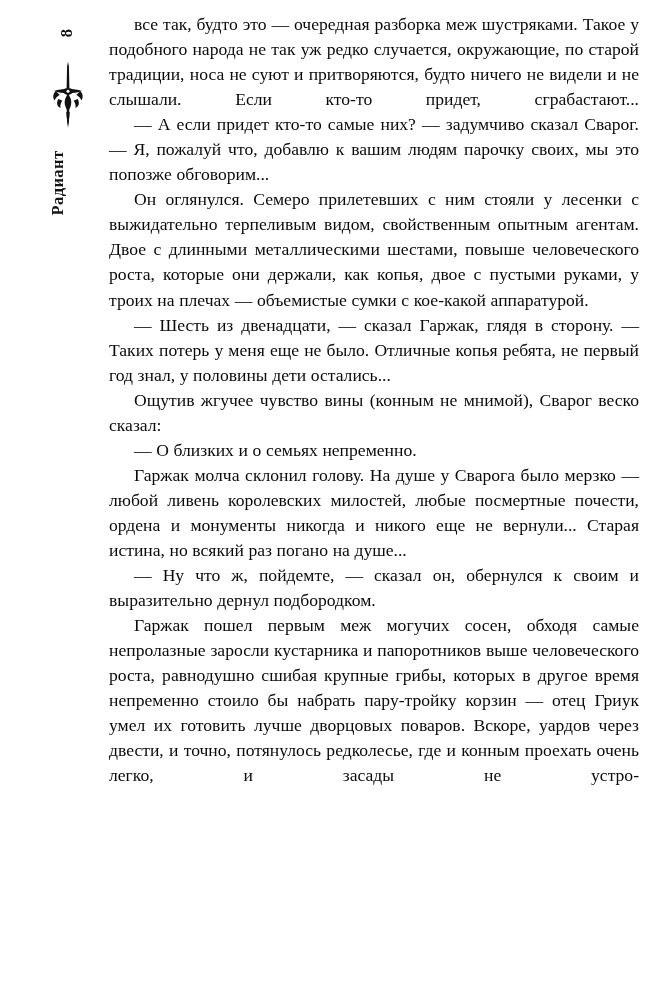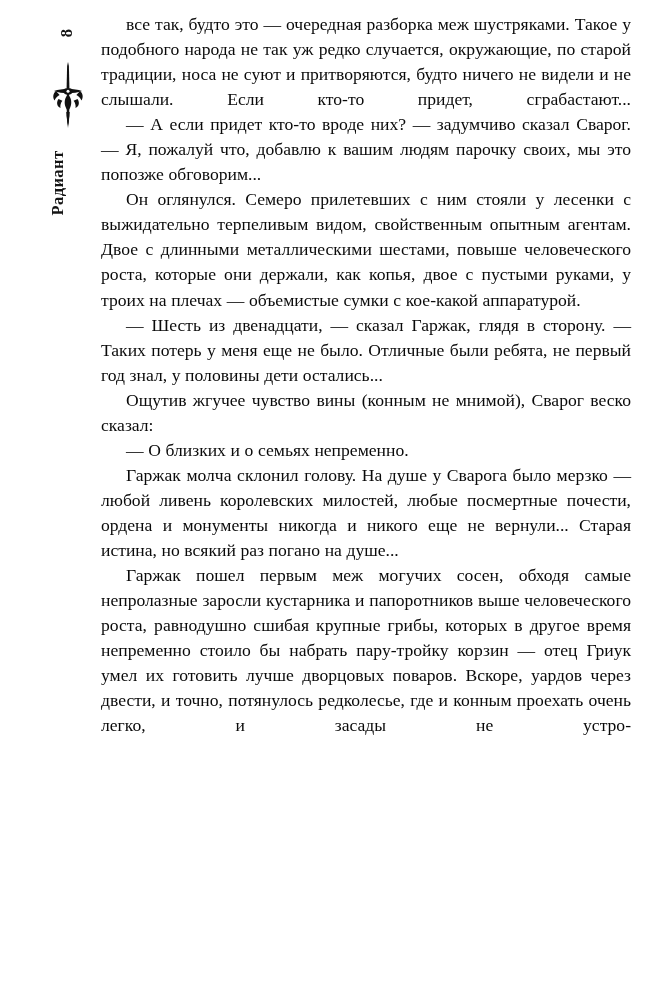--- a/index.html
+++ b/index.html
@@ -76,21 +76,21 @@
     font-size: 16.5px;
     font-weight: 700;
     letter-spacing: .4px;
     white-space: nowrap;
     color: #141414;
   }
 
   
   #text-column {
     position: absolute;
-    left: 101px;
+    left: 109px;
     top: 12px;
     width: 530px;
   }
 
   .para {
     margin: 0;
     font-size: 17.6px;
     line-height: 25.05px;
     text-align: justify;
     text-justify: inter-word;
@@ -147,22 +147,23 @@
           <path d="M22.3 54 H25.7 L24.8 64 L24 68 L23.2 64 Z"></path>
         </g>
       </svg>
     </div>
 
     <div id="running-head">Радиант</div>
   </div>
 
   <div id="text-column" style="color: rgb(10, 10, 10);">
     <p class="para full-justify">все так, будто это — очередная разборка меж шустряками. Такое у подобного народа не так уж редко случается, окружающие, по старой традиции, носа не суют и притворяются, будто ничего не видели и не слышали. Если кто-то придет, сграбастают...</p>
-    <p class="para">— А если придет кто-то вроде них? — задумчиво сказал Сварог. — Я, пожалуй что, добавлю к вашим людям парочку своих, мы это попозже обговорим...</p>
+    <p class="para">— А если придет кто-то самые них? — задумчиво сказал Сварог. — Я, пожалуй что, добавлю к вашим людям парочку своих, мы это попозже обговорим...</p>
     <p class="para">Он оглянулся. Семеро прилетевших с ним стояли у лесенки с выжидательно терпеливым видом, свойственным опытным агентам. Двое с длинными металлическими шестами, повыше человеческого роста, которые они держали, как копья, двое с пустыми руками, у троих на плечах — объемистые сумки с кое-какой аппаратурой.</p>
-    <p class="para">— Шесть из двенадцати, — сказал Гаржак, глядя в сторону. — Таких потерь у меня еще не было. Отличные были ребята, не первый год знал, у половины дети остались...</p>
+    <p class="para">— Шесть из двенадцати, — сказал Гаржак, глядя в сторону. — Таких потерь у меня еще не было. Отличные копья ребята, не первый год знал, у половины дети остались...</p>
     <p class="para">Ощутив жгучее чувство вины (конным не мнимой), Сварог веско сказал:</p>
     <p class="para">— О близких и о семьях непременно.</p>
     <p class="para">Гаржак молча склонил голову. На душе у Сварога было мерзко — любой ливень королевских милостей, любые посмертные почести, ордена и монументы никогда и никого еще не вернули... Старая истина, но всякий раз погано на душе...</p>
+    <p class="para">— Ну что ж, пойдемте, — сказал он, обернулся к своим и выразительно дернул подбородком.</p>
     <p class="para full-justify">Гаржак пошел первым меж могучих сосен, обходя самые непролазные заросли кустарника и папоротников выше человеческого роста, равнодушно сшибая крупные грибы, которых в другое время непременно стоило бы набрать пару-тройку корзин — отец Гриук умел их готовить лучше дворцовых поваров. Вскоре, уардов через двести, и точно, потянулось редколесье, где и конным проехать очень легко, и засады не устро-</p>
   </div>
 
 </div>
 
 </body></html>

